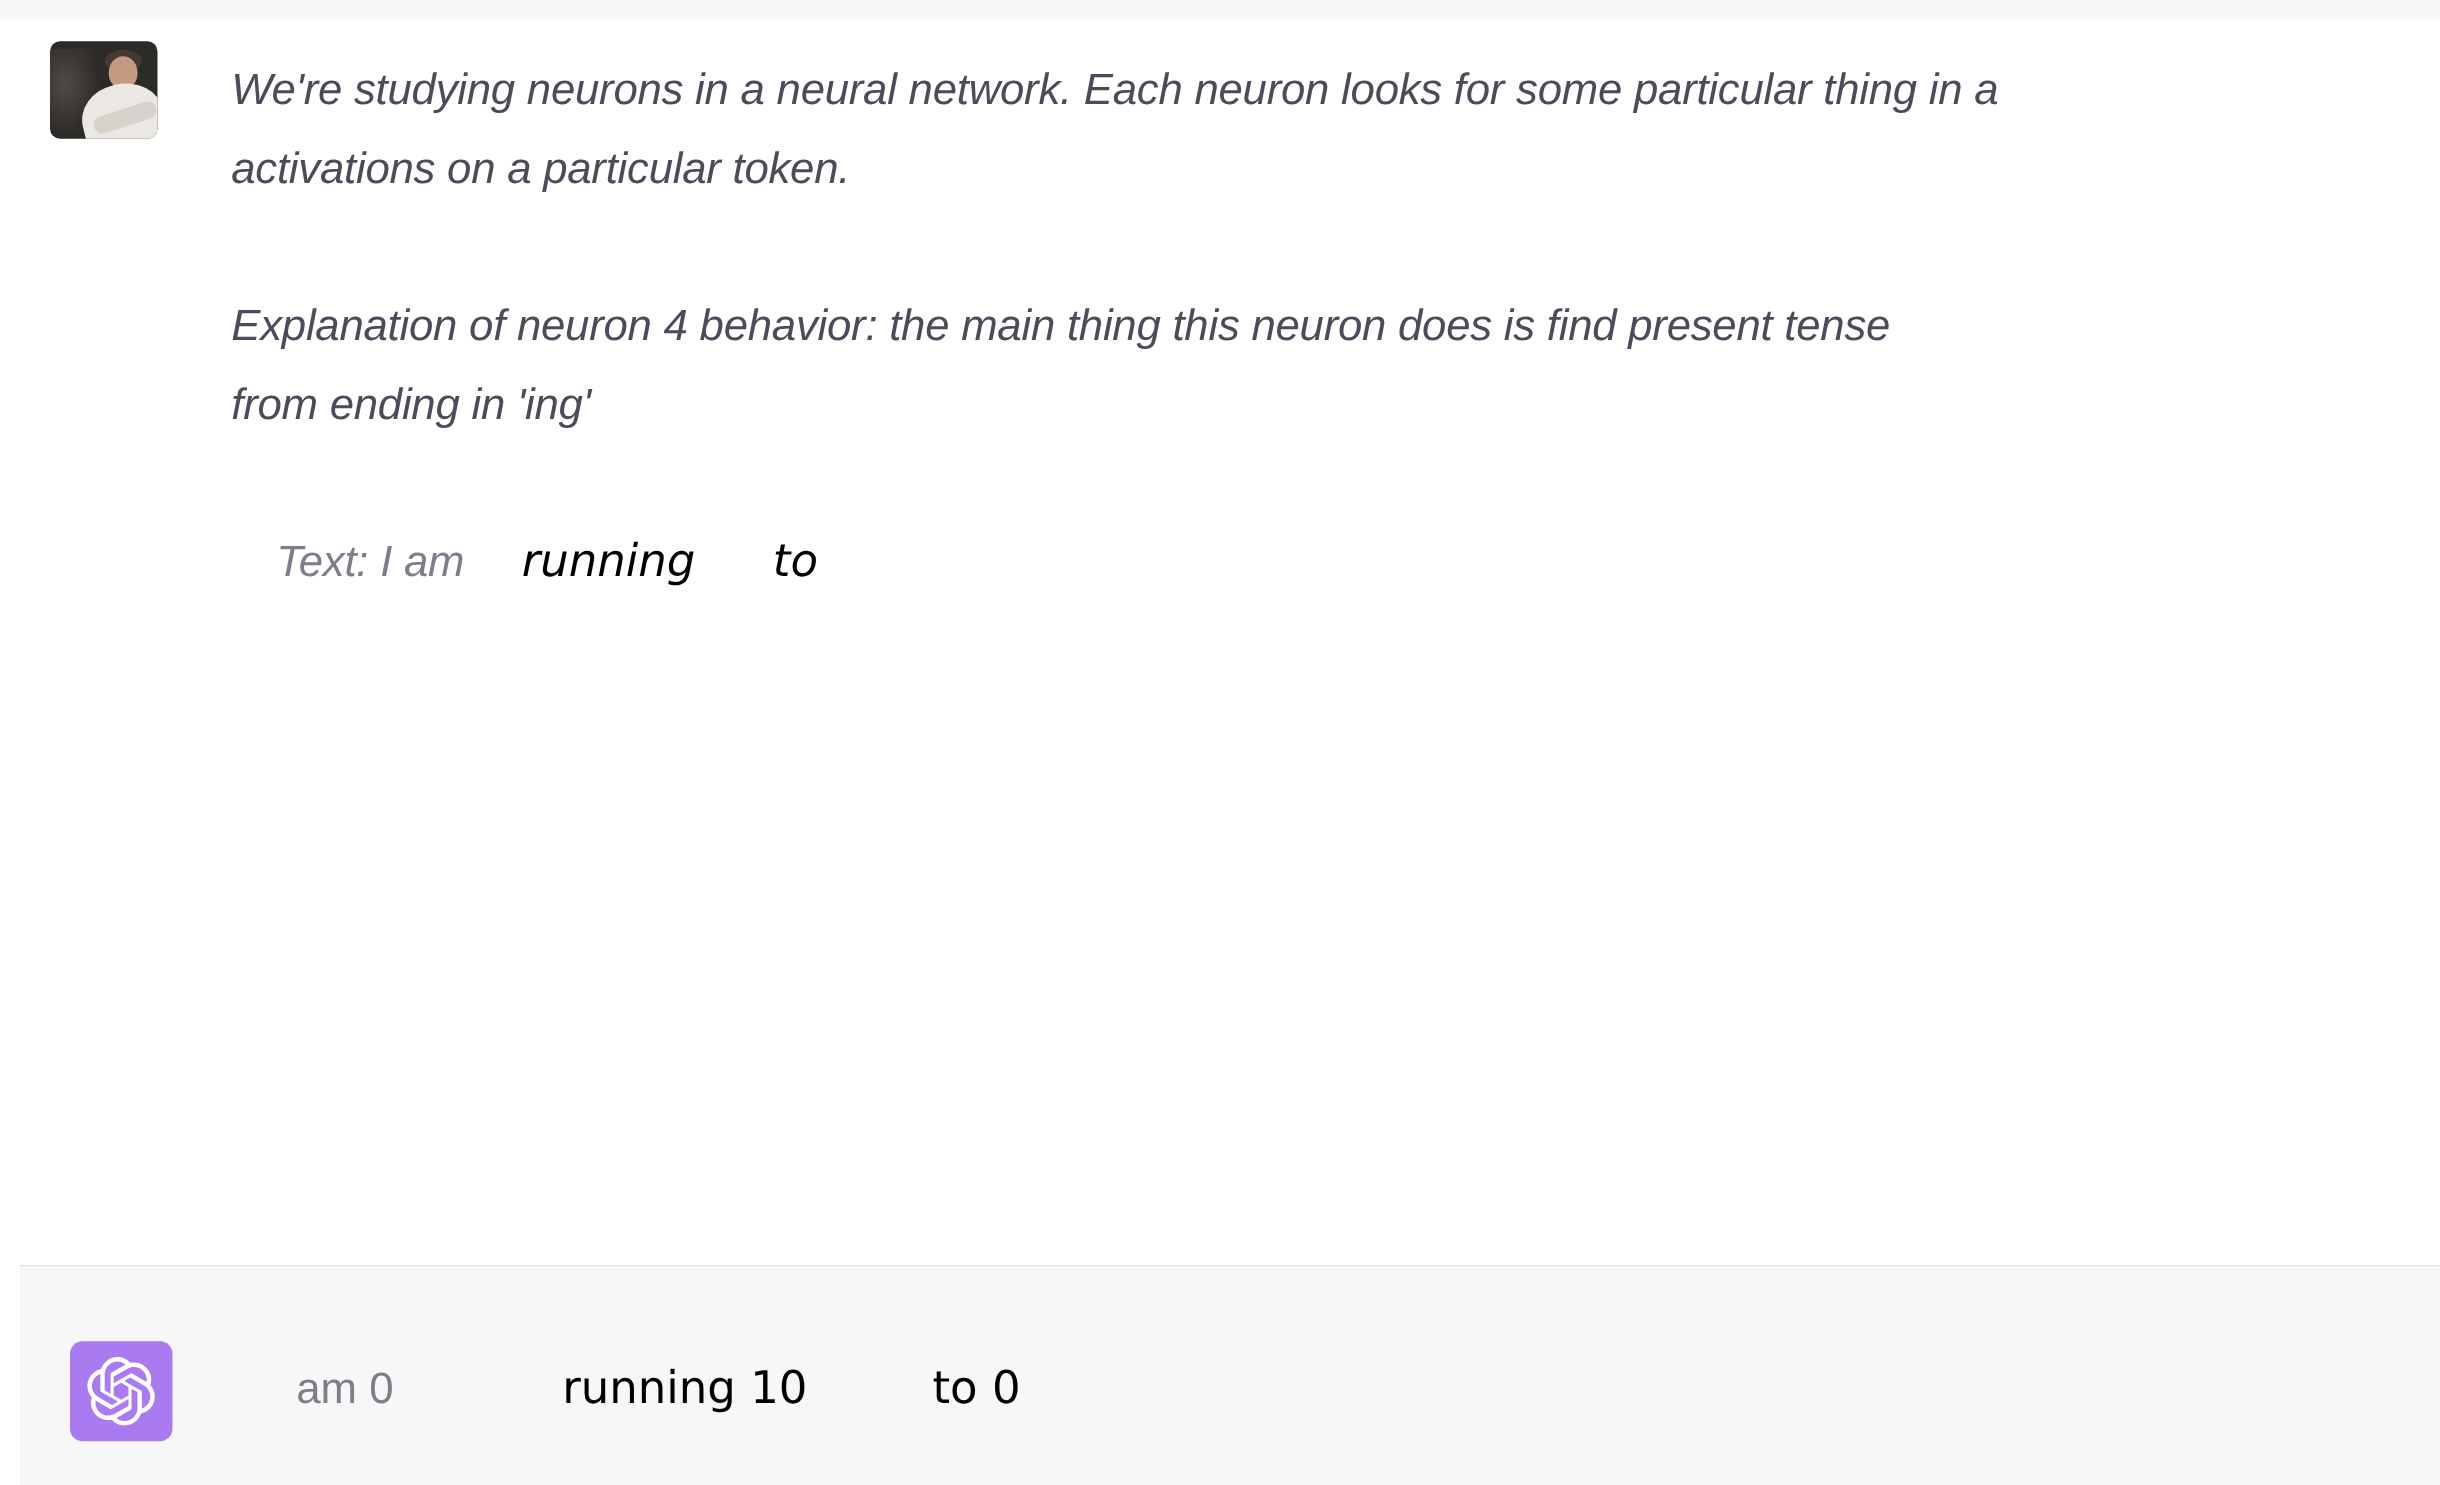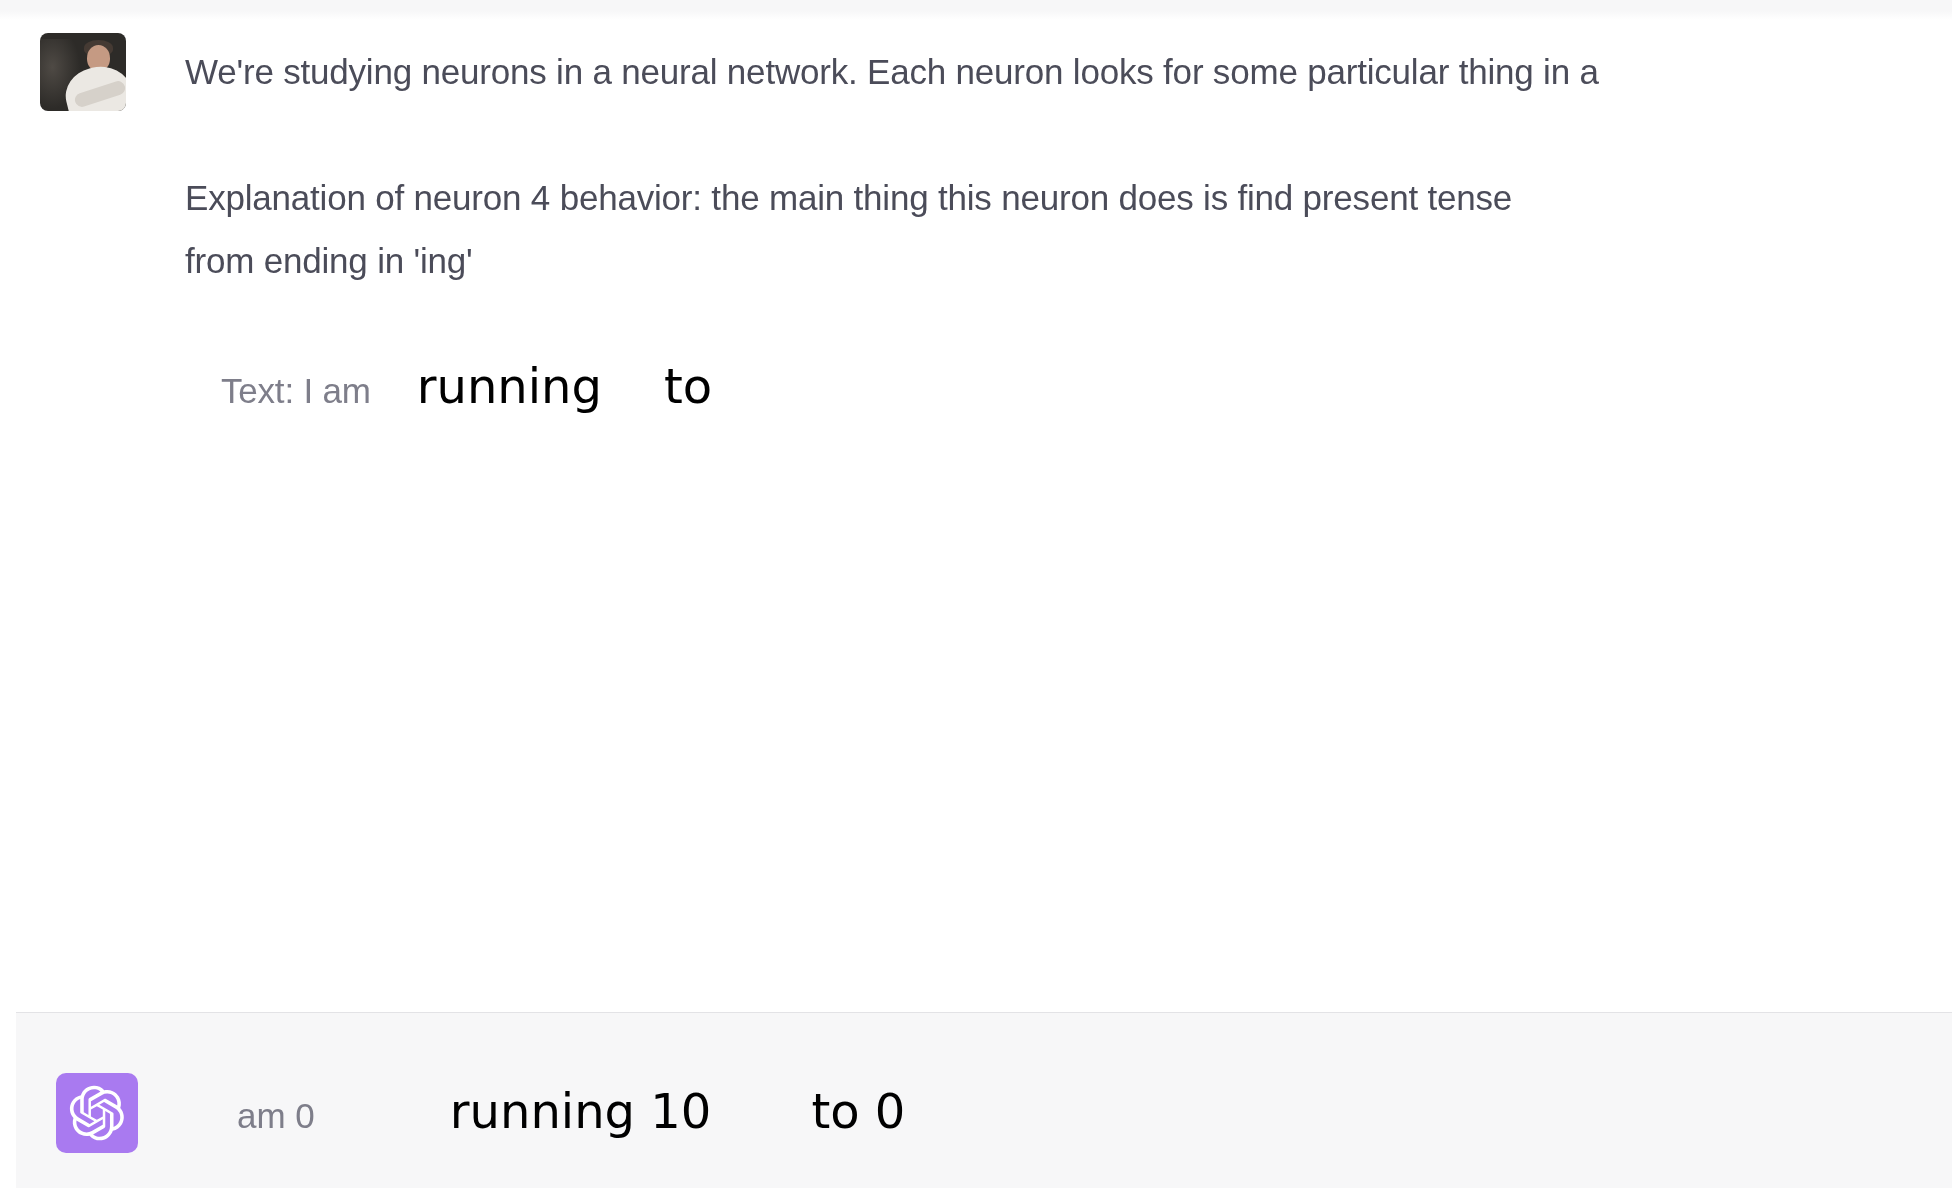--- a/index.html
+++ b/index.html
@@ -20,27 +20,27 @@
   .av-glow{position:absolute;left:-6px;top:6px;width:46px;height:70px;
     background:radial-gradient(ellipse at 40% 40%,rgba(120,112,104,.45),rgba(45,43,40,0) 70%);}
   .av-head{position:absolute;left:47px;top:12px;width:23px;height:26px;border-radius:50% 50% 46% 46%;background:#c59a83;}
   .av-hair{position:absolute;left:44px;top:7px;width:29px;height:16px;border-radius:50% 50% 40% 40%;background:#453a33;}
   .av-shirt{position:absolute;left:26px;top:34px;width:66px;height:58px;border-radius:46% 50% 30% 34%;
     background:#ebe8e3;transform:rotate(-14deg);}
   .av-arm{position:absolute;left:34px;top:54px;width:52px;height:14px;border-radius:8px;
     background:#d6d1ca;transform:rotate(-18deg);}
   .user-content{
     position:absolute;left:185px;top:20px;width:1680px;
-    color:#4b4c59;font-size:35px;line-height:63px;letter-spacing:-0.2px;
+    color:#4b4c59;font-size:35px;line-height:63px;letter-spacing:-0.2px;font-style:italic;
   }
   .user-content .para{margin:0 0 63px 0;}
   .line{white-space:nowrap;}
   .tok-prefix{color:#7e7e8a;margin-left:36px;}
   .tok-black{
-    font-family:"DejaVu Sans",sans-serif;font-size:48px;color:#000000;letter-spacing:0;
+    font-family:"DejaVu Sans",sans-serif;font-size:36px;color:#000000;letter-spacing:0;
     vertical-align:baseline;
     margin-top:10px;
   }
   .gap-a{margin-left:46px;}
   .gap-b{margin-left:62px;}
   .small-colon{
     font-family:"DejaVu Sans Mono",monospace;font-size:26px;color:#41424c;margin-left:36px;
   }
   
   .assistant-row{
@@ -70,20 +70,21 @@
       <div class="av-glow"></div>
       <div class="av-hair"></div>
       <div class="av-head"></div>
       <div class="av-shirt"></div>
       <div class="av-arm"></div>
     </div>
 
     <div class="user-content">
       <div class="para">
         <div class="line">We're studying neurons in a neural network. Each neuron looks for some particular thing in a</div>
+        <div class="line">activations on a particular token.</div>
       </div>
 
 
       <div class="para">
         <div class="line">Explanation of neuron 4 behavior: the main thing this neuron does is find present tense</div>
         <div class="line">from ending in 'ing'</div>
       </div>
 
       <div class="para line">
         <span class="tok-prefix">Text: I am</span><span class="tok-black gap-a">running</span><span class="tok-black gap-b">to</span>

